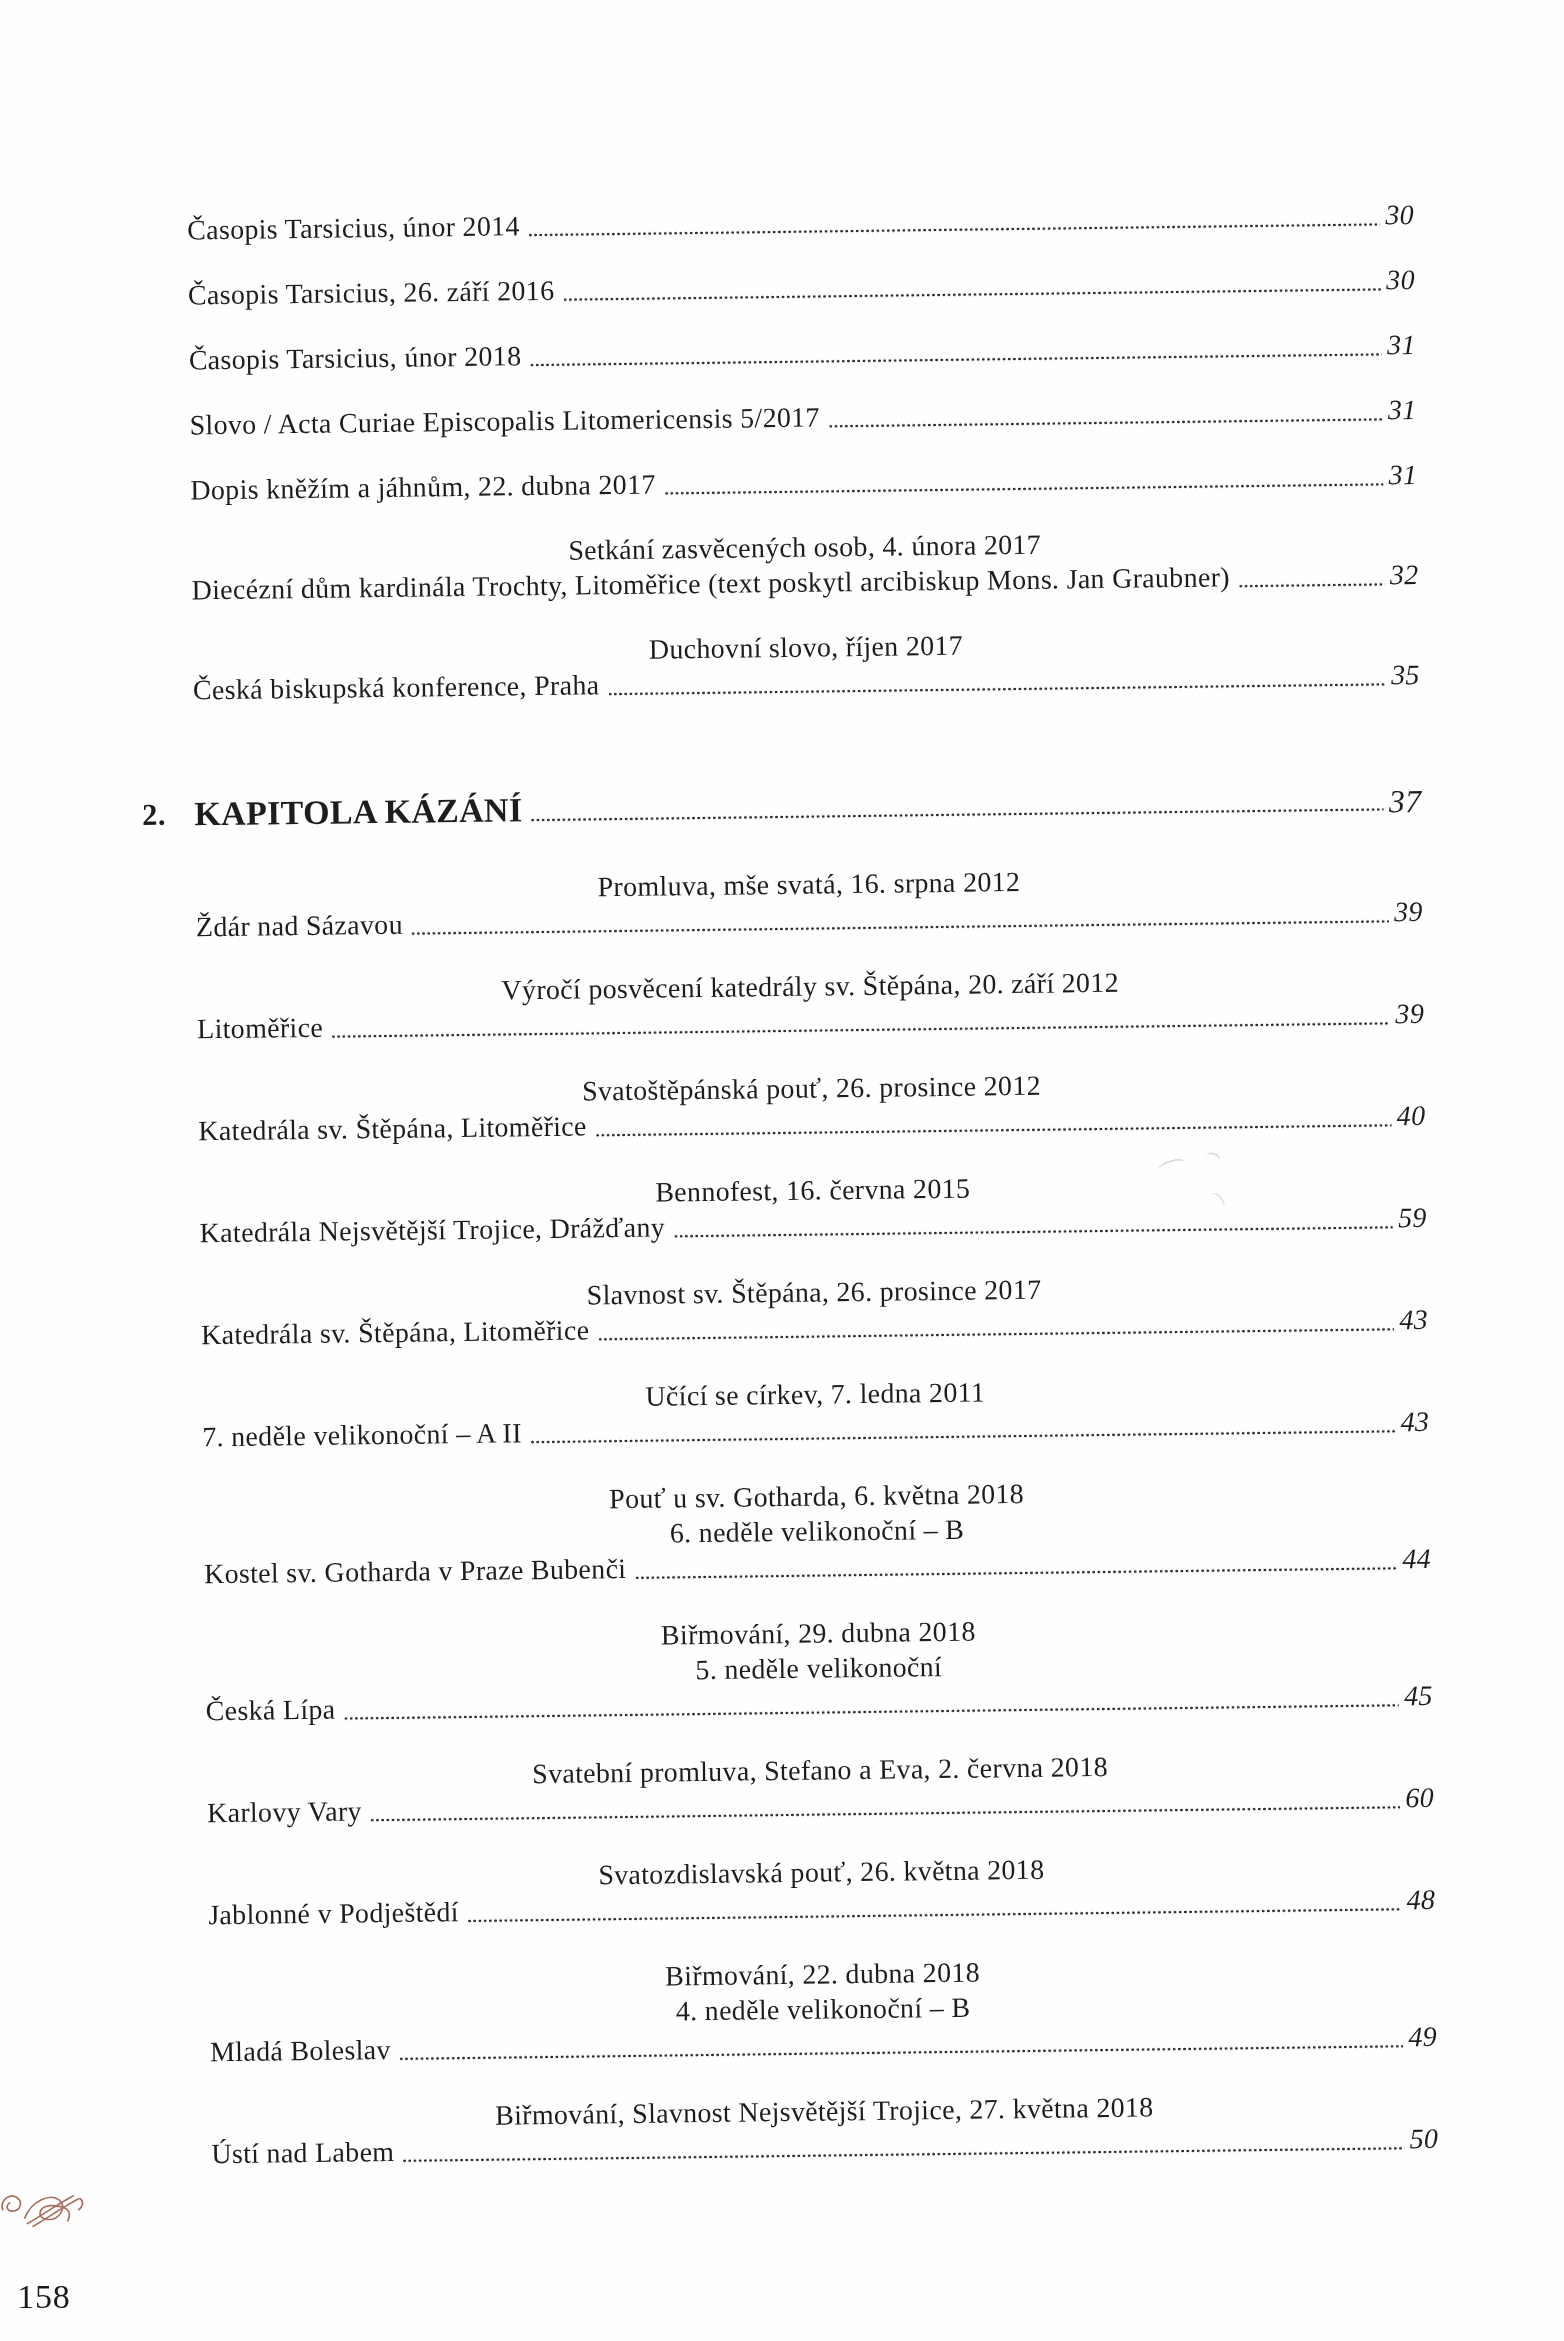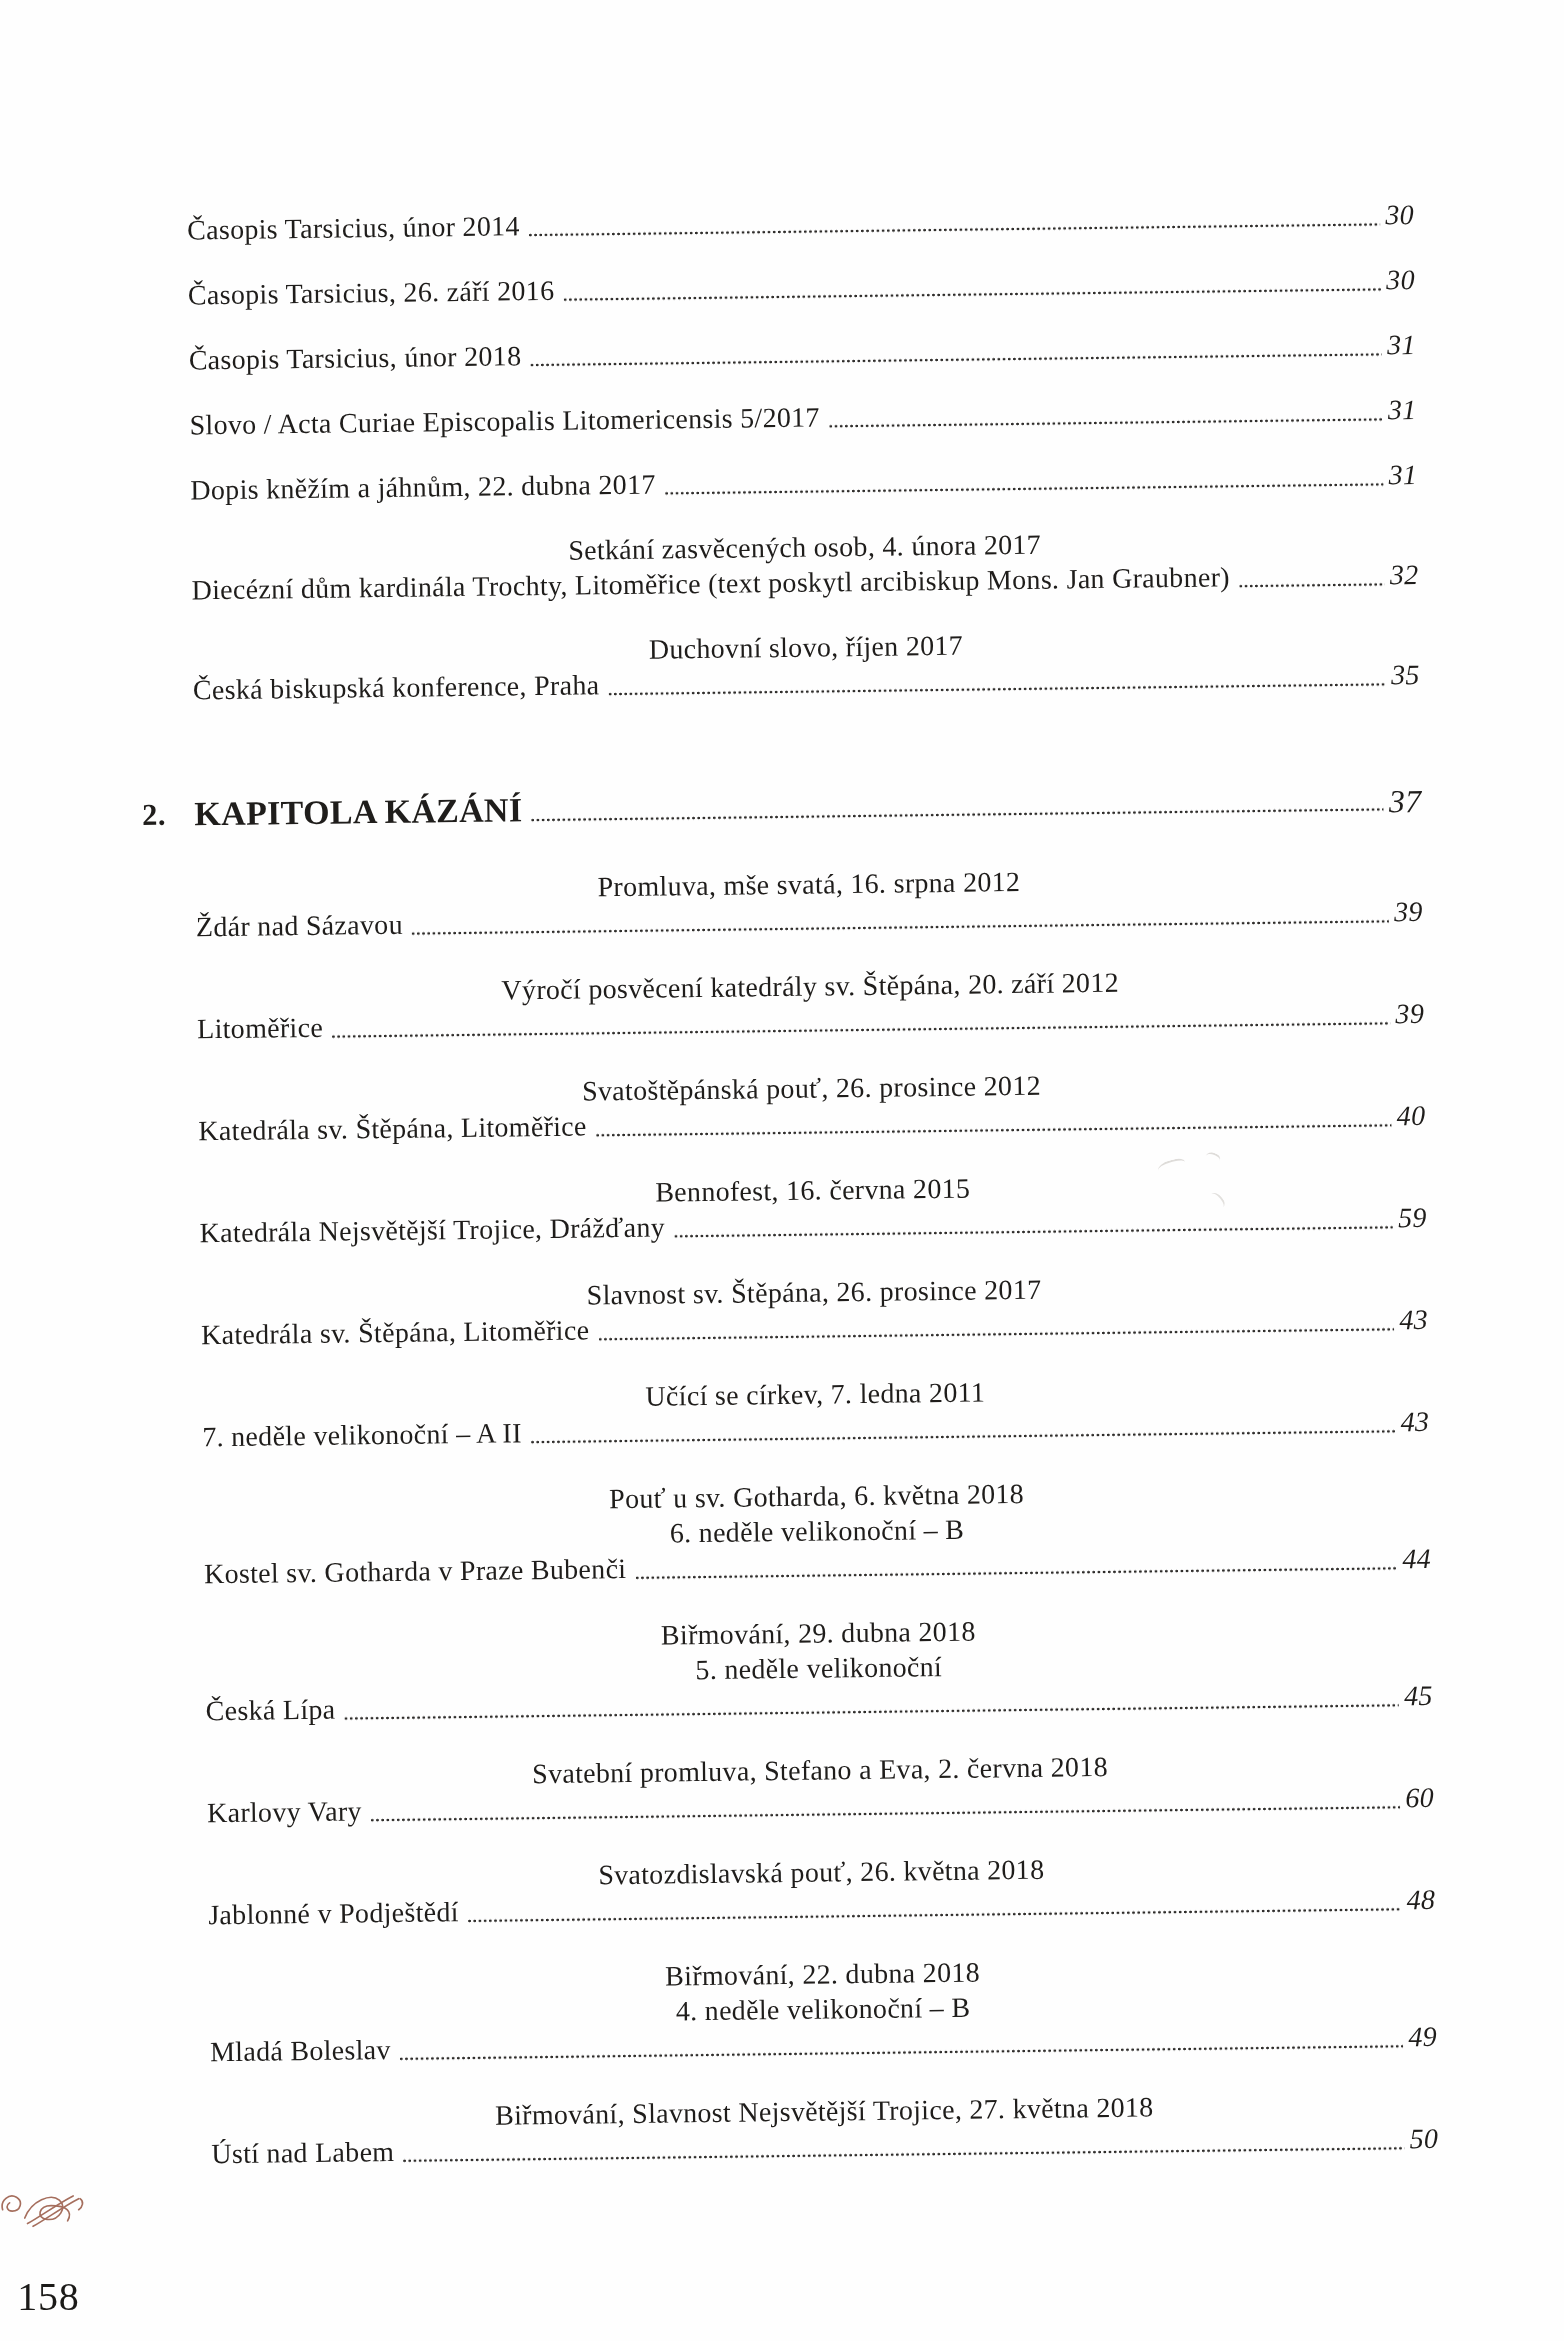--- a/index.html
+++ b/index.html
@@ -65,21 +65,21 @@
   .chapter-row .page-num { font-weight: 400; font-size: 32px; line-height: 36px; }
   .flourish {
     position: absolute;
     left: 1.4px;
     top: 2189px;
   }
   .folio {
     position: absolute;
     left: 17.3px;
     top: 2280px;
-    font-size: 40px;
+    font-size: 34px;
     line-height: 33px;
     letter-spacing: 0.7px;
     color: #1b1a18;
   }
   .artifact {
     position: absolute;
     width: 28px;
     height: 11px;
     border-top: 2.1px solid #b9b4ae;
     border-radius: 50% 40% 0 0;

